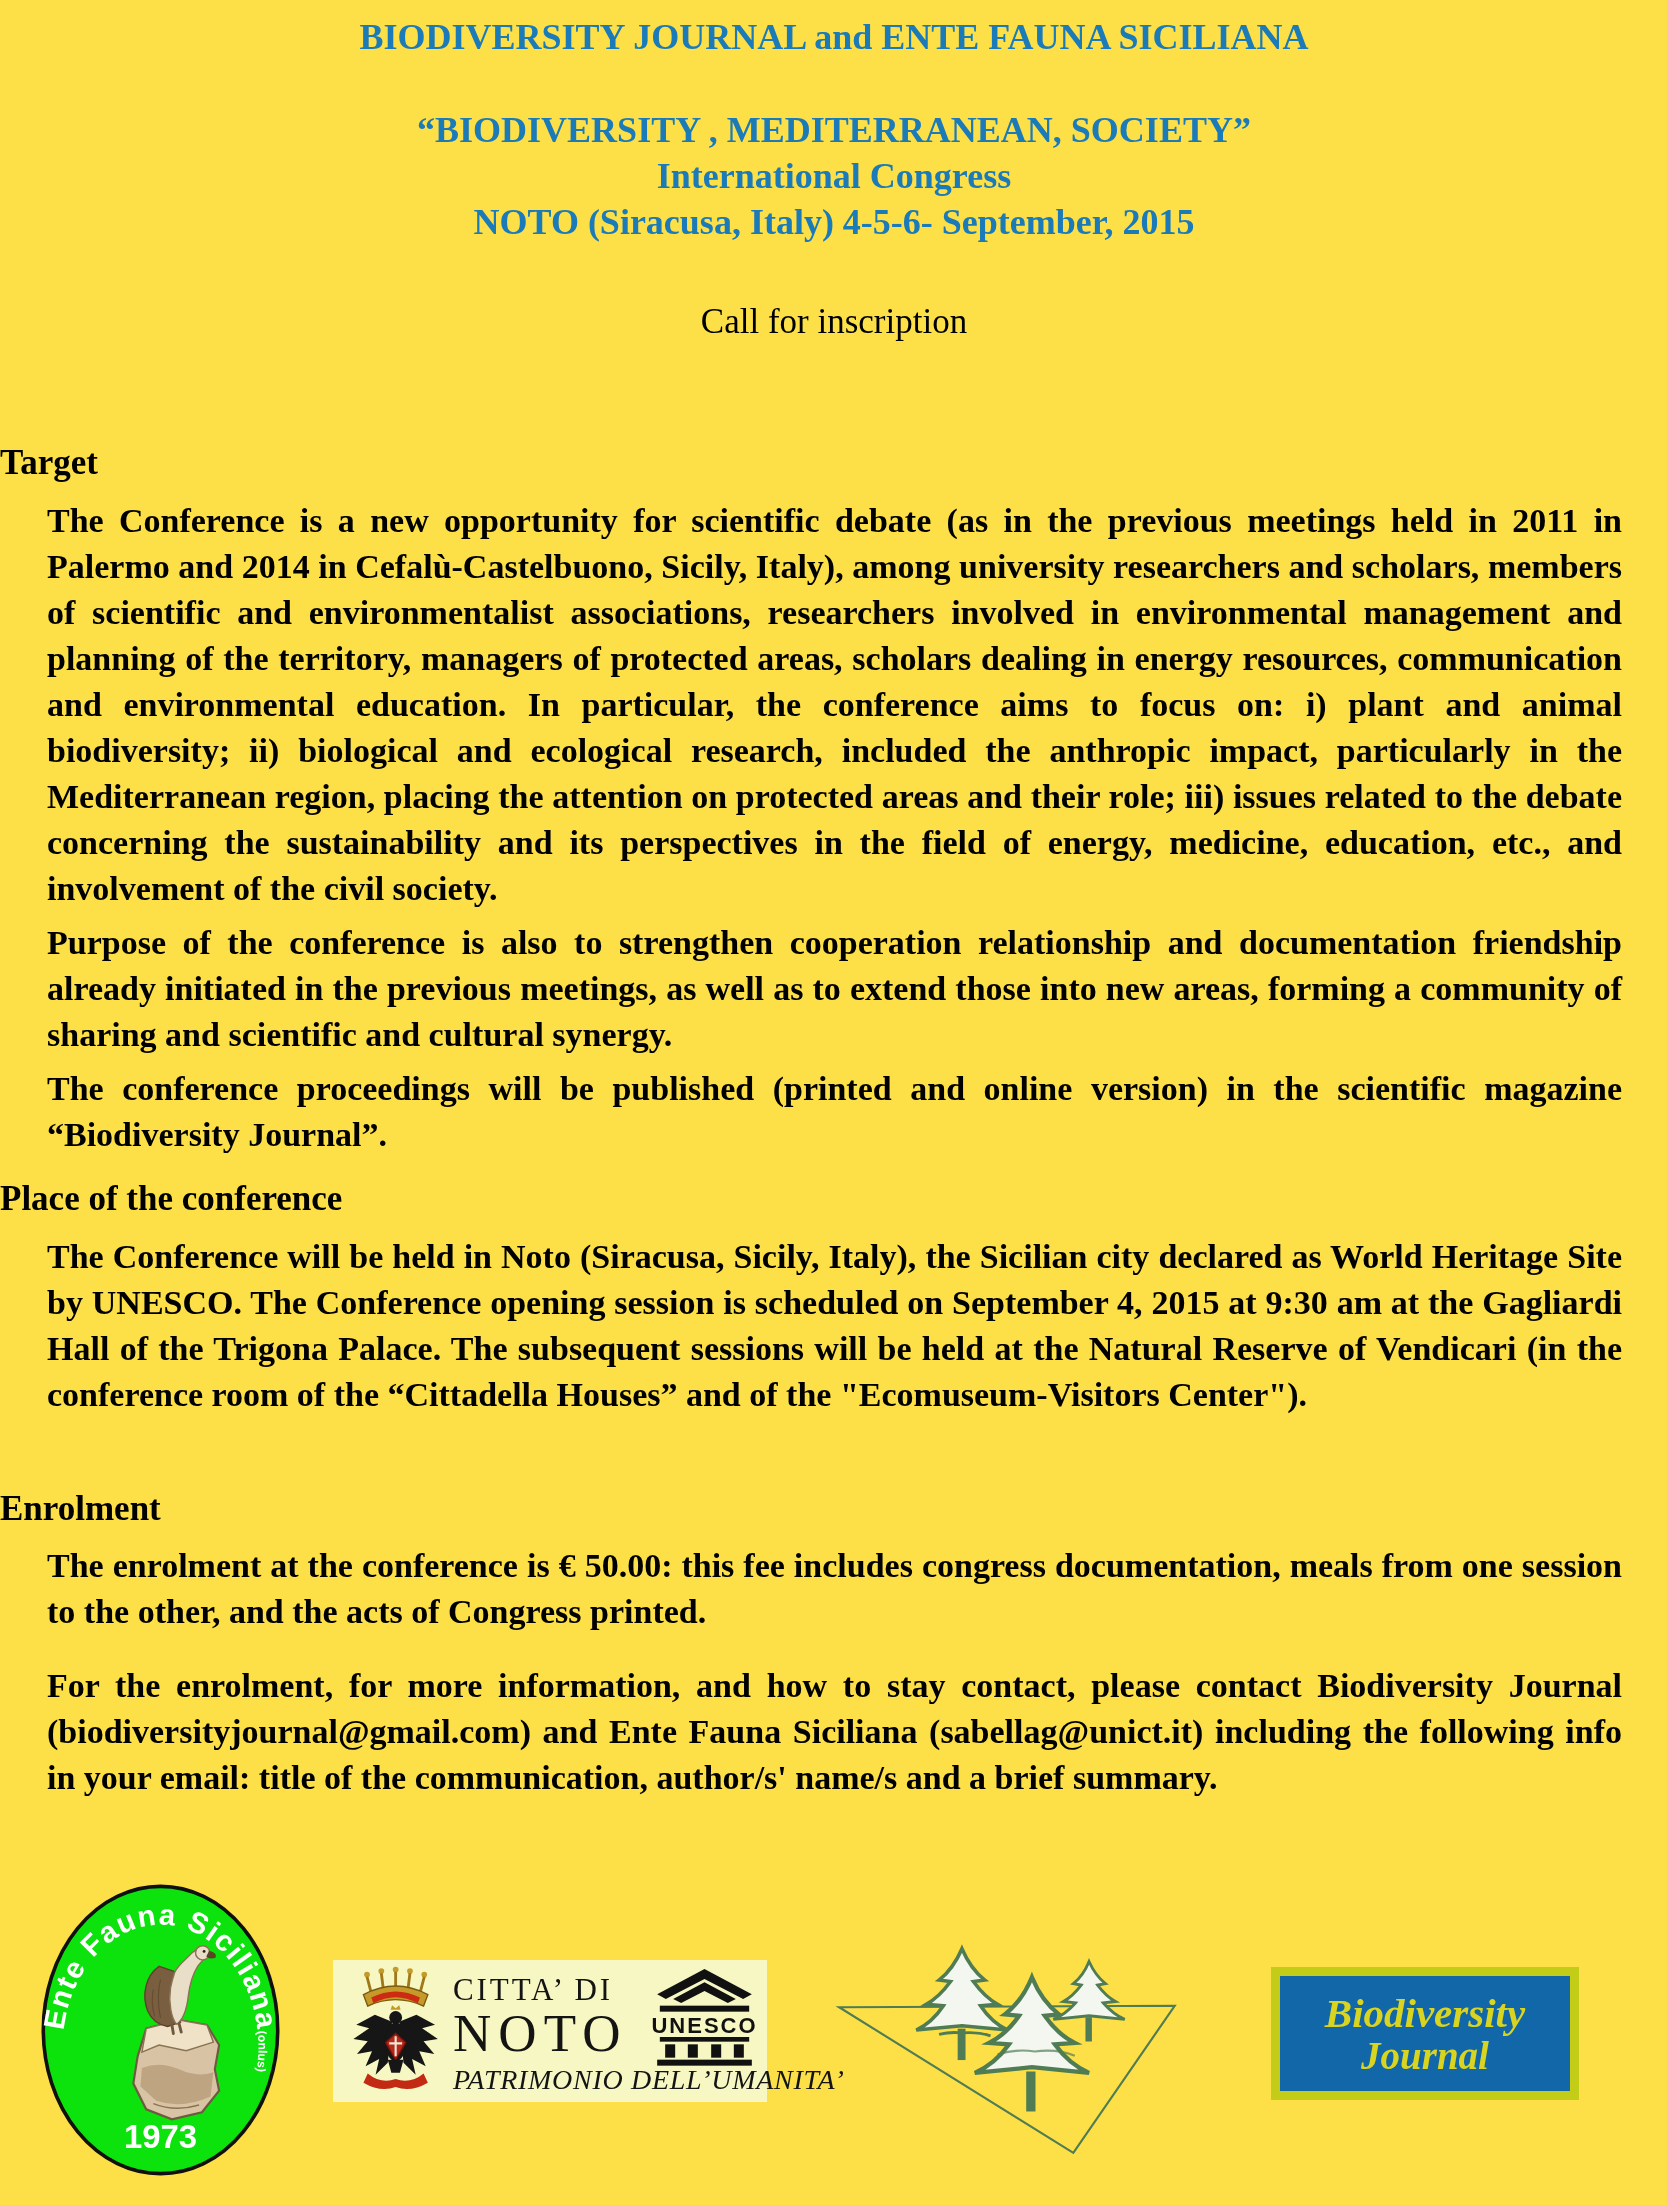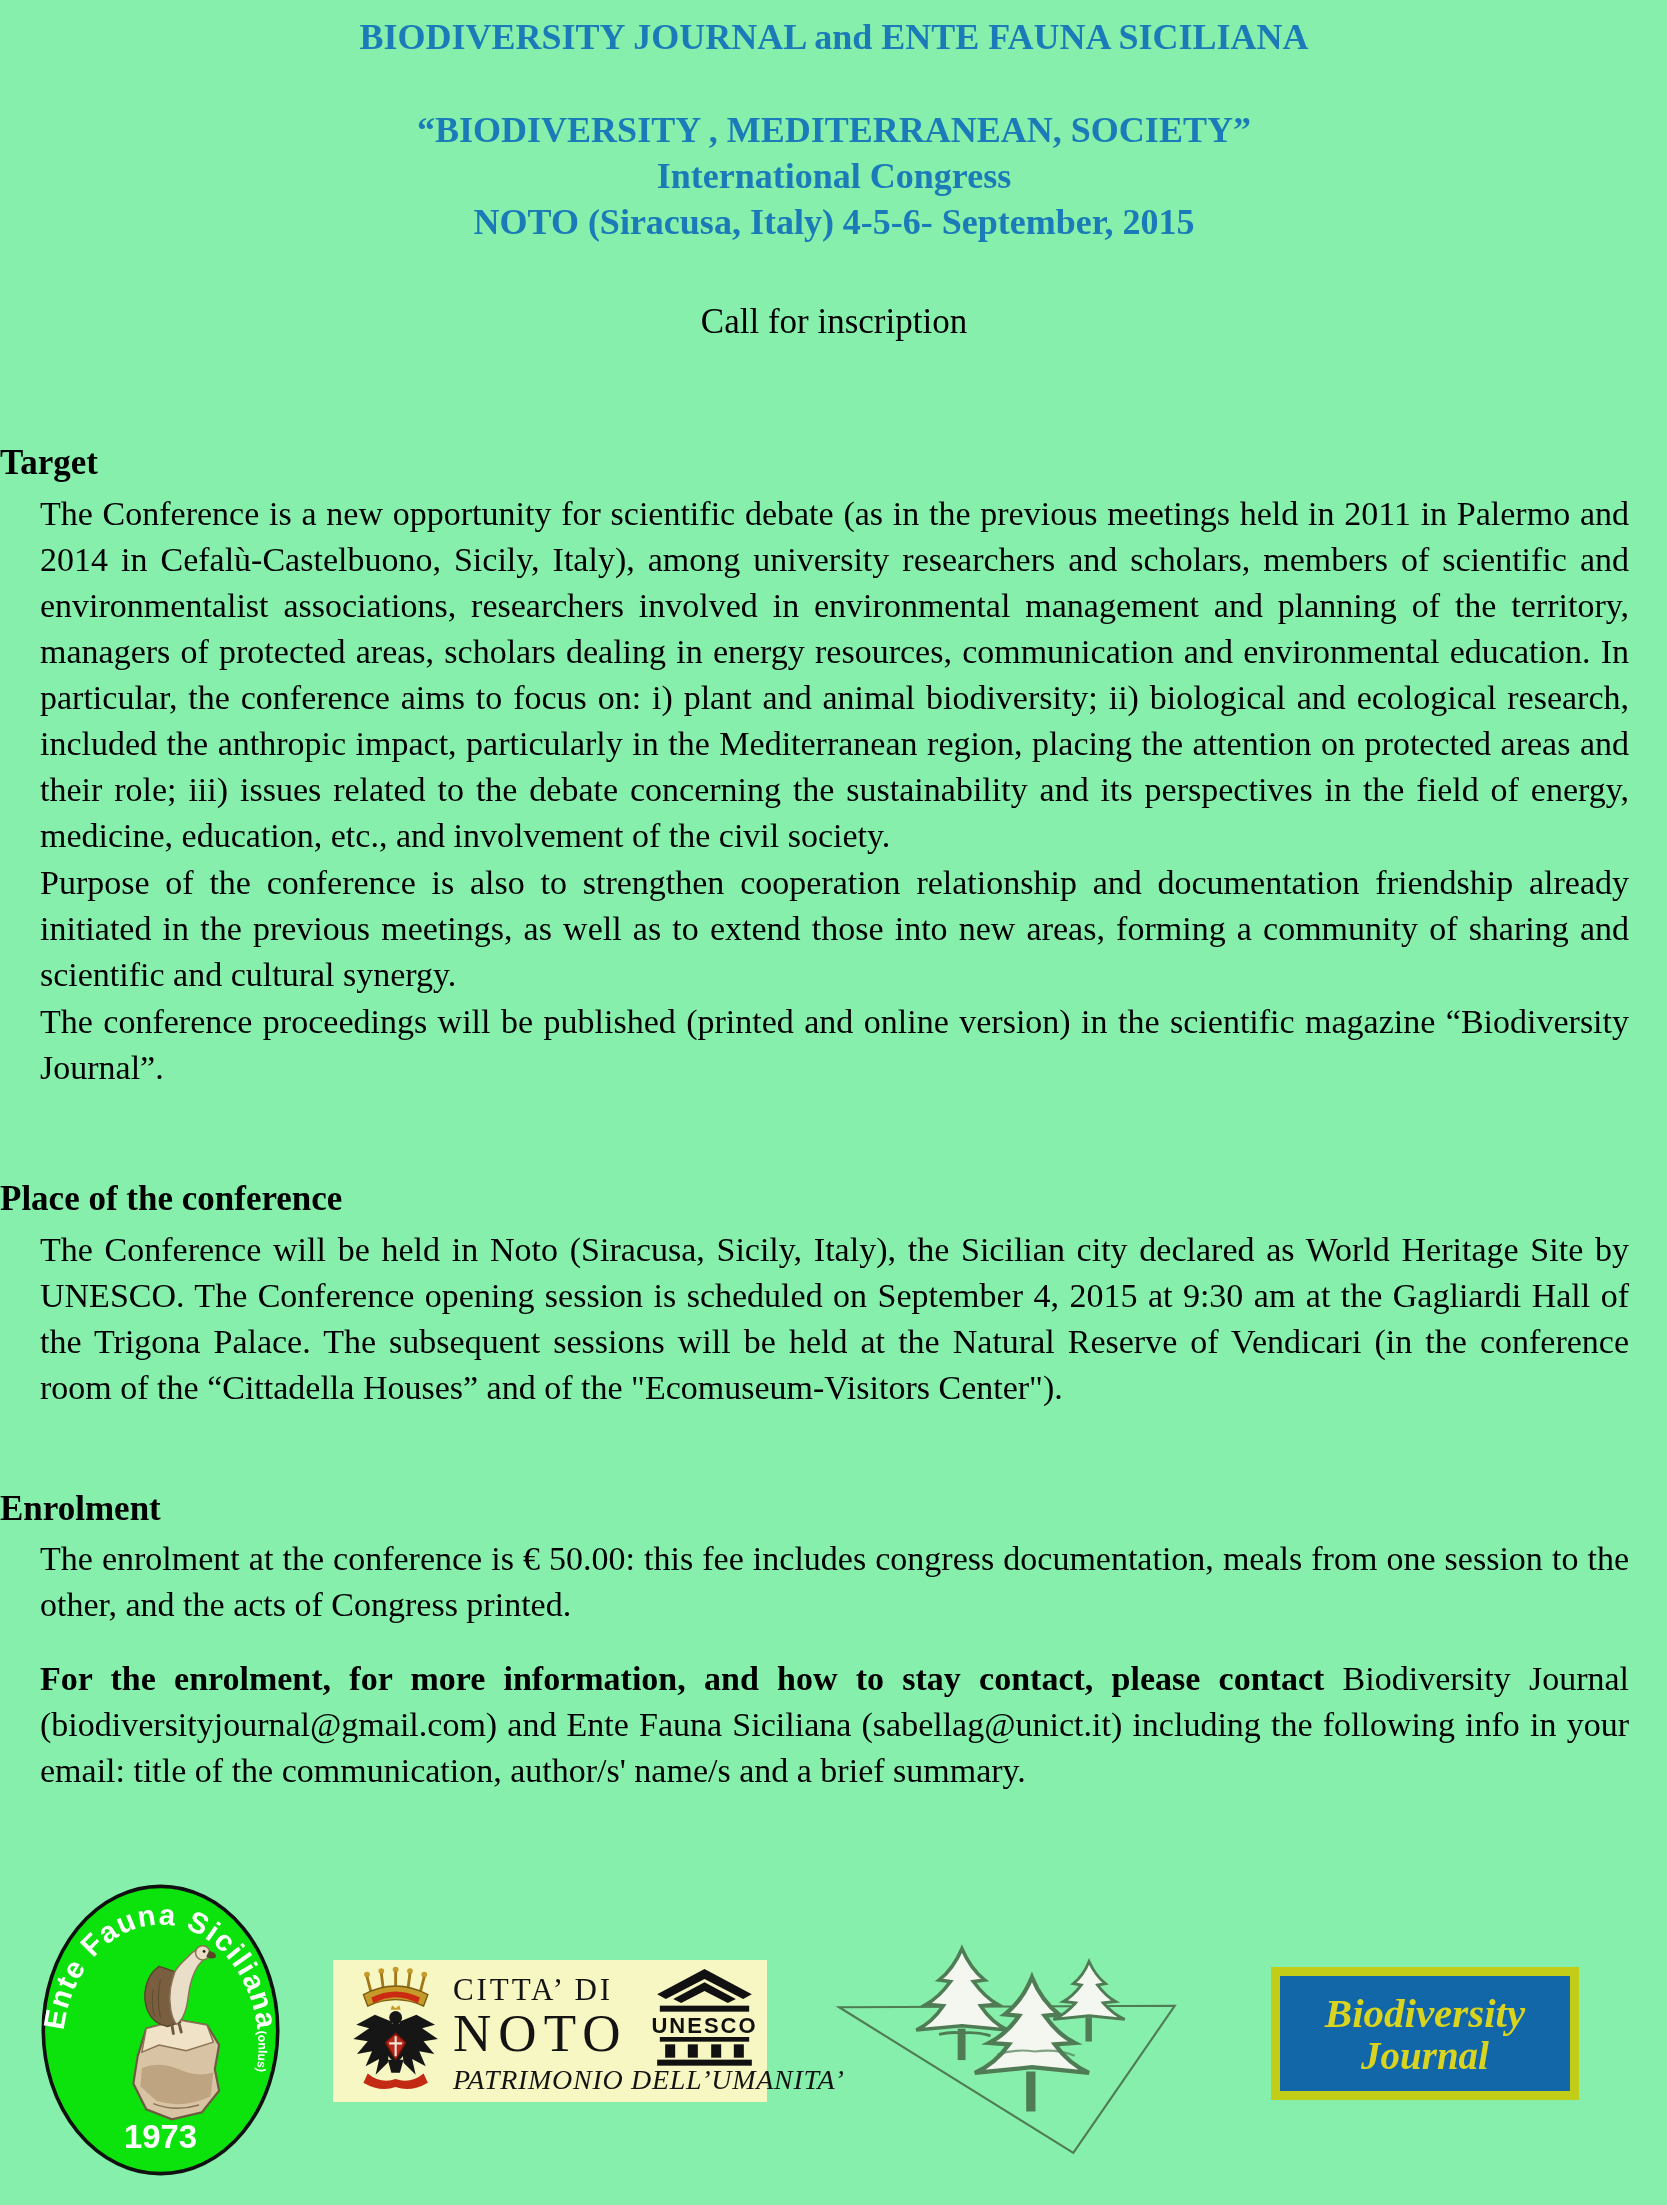--- a/index.html
+++ b/index.html
@@ -1,19 +1,19 @@
 <!DOCTYPE html>
 <html style="font-size:11.4px"><head>
 <meta charset="utf-8">
 <style>
   html,body { margin:0; padding:0; background:#ffffff; }
   .page {
     position:relative;
     width:1668px; height:2205px;
-    background:#86efac;
+    background:#fde047;
     font-family:"Liberation Serif","DejaVu Serif",serif;
     color:#000;
     overflow:hidden;
   }
   .abs { position:absolute; left:0; right:0; }
   .center { text-align:center; }
   .blue { color:#1b7ab8; font-weight:bold; }
 
   .h-org   { top:15.7px;  font-size:36px; }
   .h-block { top:107px; font-size:36px; line-height:46px; }
@@ -23,21 +23,21 @@
   .t-title  { top:443px; }
   .pl-title { top:1179px; }
   .en-title { top:1489px; }
 
   .body-text {
     position:absolute;
     left:39px; width:1591px;
     font-size:34px; line-height:46px;
     text-align:justify;
   }
-  .body-text p { margin:1px; }
+  .body-text p { margin:8px;font-weight:bold; }
   .t-body  { top:490px; }
   .pl-body { top:1226px; }
   .en-body { top:1535px; }
   .contact { top:1655px; }
 
   
   .footer { position:absolute; top:1856px; left:0; width:1668px; height:349px; }
 
   .logo-ente { position:absolute; left:39px; top:26px; width:243px; height:296px; }
 

